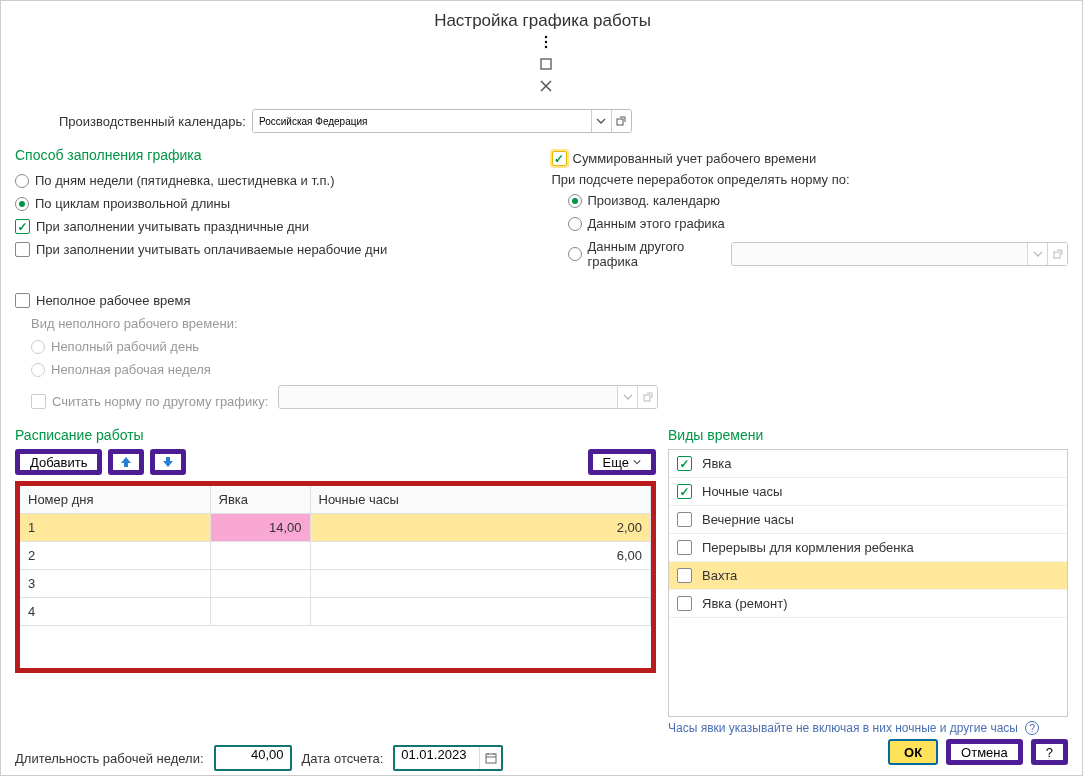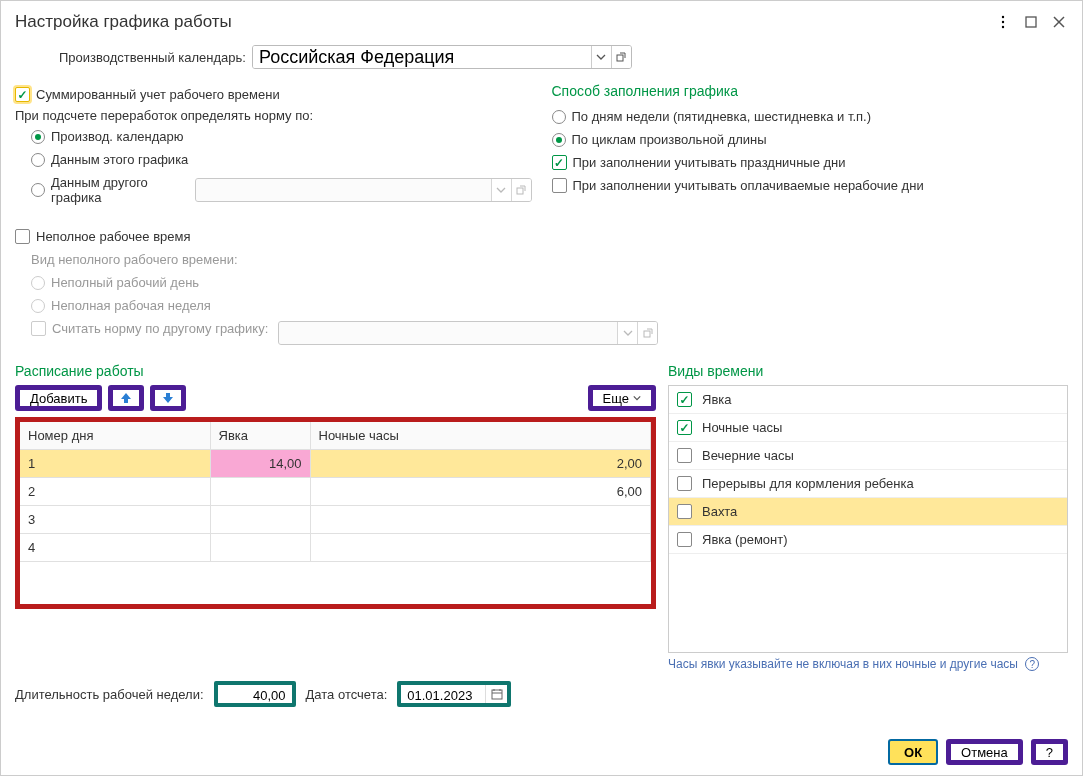--- a/index.html
+++ b/index.html
@@ -12,38 +12,39 @@
     width: 1083px;
     height: 776px;
     position: relative;
     border: 1px solid #ccc;
   }
   .titlebar {
     display: flex;
     align-items: center;
     padding: 10px 12px 8px 14px;
     font-size: 17px;
+    flex-direction: column;
   }
   .titlebar .title { flex: 1; }
   .titlebar .wbtn {
     width: 22px; height: 22px;
     display: flex; align-items: center; justify-content: center;
     margin-left: 6px; cursor: pointer;
     color: #555;
   }
   .row { display: flex; align-items: center; padding: 4px 14px; margin-left: 44px; }
   .label { margin-right: 6px; }
   .combo {
     display: flex; align-items: stretch;
     border: 1px solid #bbb; border-radius: 3px;
     height: 24px; overflow: hidden;
   }
   .combo input {
     border: none; outline: none; padding: 0 6px;
-    font-size: 18px; flex: 1;
+    font-size: 10px; flex: 1;
   }
   .combo .cbtn {
     width: 20px; border-left: 1px solid #ccc;
     display: flex; align-items: center; justify-content: center;
     cursor: pointer; background: #fff;
   }
   .combo .cbtn svg { width: 10px; height: 10px; }
   .columns { display: flex; padding: 6px 14px 0 14px; gap: 20px; }
   .col { flex: 1; }
   h3.green {
@@ -131,22 +132,22 @@
     display: inline-block; width: 14px; height:14px;
     border:1px solid #4a6fb3; border-radius:50%;
     text-align:center; line-height:13px; font-size:10px;
     margin-left: 4px;
   }
   .bottom-row {
     display:flex; align-items:center; gap: 10px;
     padding: 10px 14px;
   }
   .hl-box {
-    border: 4px solid #0f766e; border-radius: 2px;
-    display: inline-flex; align-items: flex-end;
+    border: 2px solid #0f766e; border-radius: 2px;
+    display: inline-flex; align-items: flex-start;
     height: 26px; background:#fff;
   }
   .hl-box input {
     border:none; outline:none; padding: 0 6px;
     font-size: 13px; width: 74px; text-align:right;
   }
   .hl-box.date input { width: 84px; text-align:left; }
   .hl-box .ibtn {
     width: 22px; border-left:1px solid #ddd;
     display:flex; align-items:center; justify-content:center;
@@ -204,20 +205,47 @@
       <svg viewBox="0 0 10 10">
           <rect x="1" y="3" width="6" height="6" fill="none" stroke="#555"></rect>
           <path d="M4 1 h5 v5" fill="none" stroke="#555"></path>
         </svg>
     </span>
   </div>
 </div>
 
 <div class="columns">
   <div class="col">
+    <h3 class="green">Способ заполнения графика</h3>
+    <div class="opt">
+      <span class="icon">
+          <span class="radio"></span>
+        </span>
+      <span>По дням недели (пятидневка, шестидневка и т.п.)</span>
+    </div>
+    <div class="opt">
+      <span class="icon">
+          <span class="radio checked"></span>
+        </span>
+      <span>По циклам произвольной длины</span>
+    </div>
+    <div class="opt">
+      <span class="icon">
+          <span class="check checked"></span>
+        </span>
+      <span>При заполнении учитывать праздничные дни</span>
+    </div>
+    <div class="opt">
+      <span class="icon">
+          <span class="check"></span>
+        </span>
+      <span>При заполнении учитывать оплачиваемые нерабочие дни</span>
+    </div>
+  </div>
+  <div class="col">
     <div class="opt" style="margin-top:4px">
       <span class="icon">
           <span class="check checked hl"></span>
         </span>
       <span>Суммированный учет рабочего времени</span>
     </div>
     <div style="padding:2px 0">При подсчете переработок определять норму по:</div>
     <div class="opt indent">
       <span class="icon">
           <span class="radio checked"></span>
@@ -244,47 +272,20 @@
         </span>
         <span class="cbtn">
           <svg viewBox="0 0 10 10">
               <rect x="1" y="3" width="6" height="6" fill="none" stroke="#aaa"></rect>
               <path d="M4 1 h5 v5" fill="none" stroke="#aaa"></path>
             </svg>
         </span>
       </div>
     </div>
   </div>
-  <div class="col">
-    <h3 class="green">Способ заполнения графика</h3>
-    <div class="opt">
-      <span class="icon">
-          <span class="radio"></span>
-        </span>
-      <span>По дням недели (пятидневка, шестидневка и т.п.)</span>
-    </div>
-    <div class="opt">
-      <span class="icon">
-          <span class="radio checked"></span>
-        </span>
-      <span>По циклам произвольной длины</span>
-    </div>
-    <div class="opt">
-      <span class="icon">
-          <span class="check checked"></span>
-        </span>
-      <span>При заполнении учитывать праздничные дни</span>
-    </div>
-    <div class="opt">
-      <span class="icon">
-          <span class="check"></span>
-        </span>
-      <span>При заполнении учитывать оплачиваемые нерабочие дни</span>
-    </div>
-  </div>
 </div>
 
 <div class="section-partial" style="margin-top:12px">
   <div class="opt">
     <span class="icon">
         <span class="check"></span>
       </span>
     <span>Неполное рабочее время</span>
   </div>
   <div class="indent muted" style="padding:4px 0">Вид неполного рабочего времени:</div>
@@ -293,21 +294,21 @@
         <span class="radio" style="border-color:#ccc"></span>
       </span>
     <span>Неполный рабочий день</span>
   </div>
   <div class="opt indent muted">
     <span class="icon">
         <span class="radio" style="border-color:#ccc"></span>
       </span>
     <span>Неполная рабочая неделя</span>
   </div>
-  <div class="opt indent muted" style="align-items:flex-start">
+  <div class="opt indent muted" style="align-items:flex-end">
     <span class="icon">
         <span class="check" style="border-color:#ccc"></span>
       </span>
     <span style="margin-right:10px">Считать норму по другому графику:</span>
     <div class="combo disabled-combo" style="width:380px">
       <input disabled="" style="">
       <span class="cbtn">
         <svg viewBox="0 0 10 10">
             <path d="M1 3 L5 7 L9 3" fill="none" stroke="#aaa" stroke-width="1.3"></path>
           </svg>

